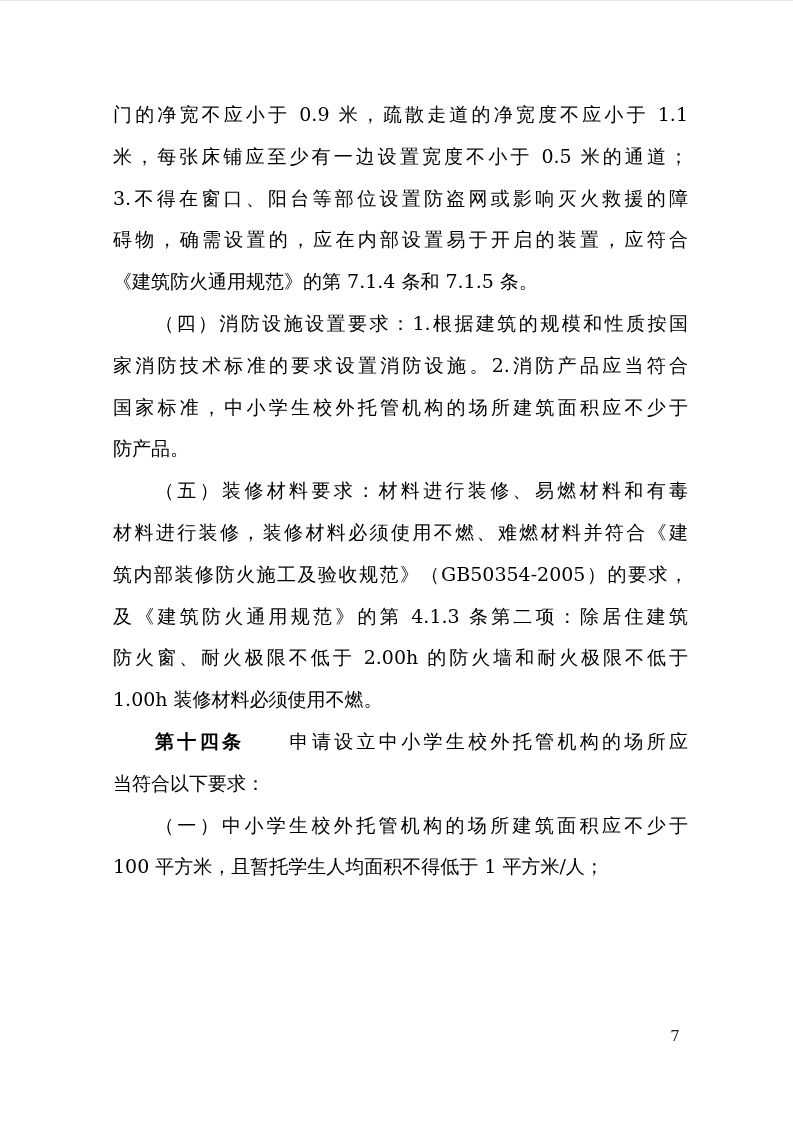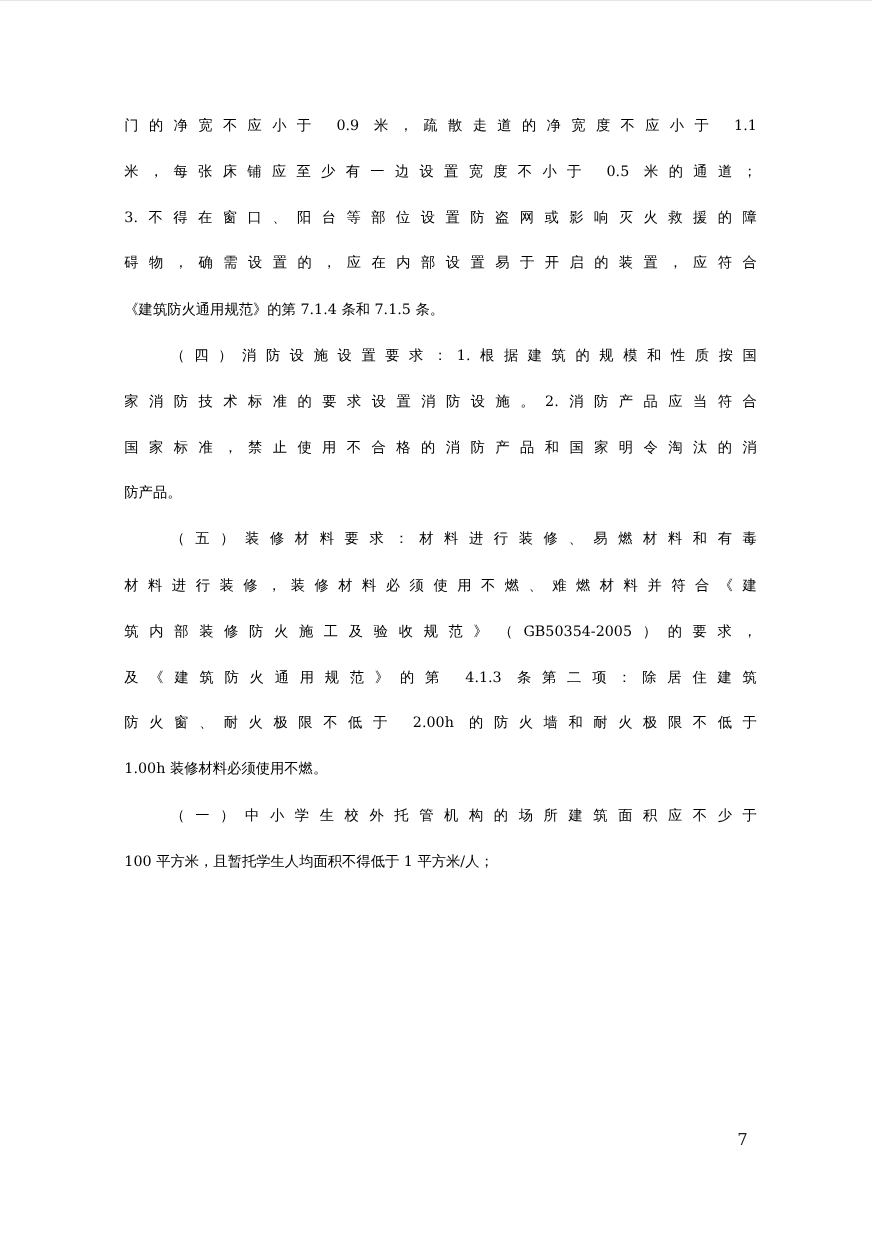--- a/index.html
+++ b/index.html
@@ -16,21 +16,21 @@
     box-sizing: border-box;
     color: #000000;
     font-family: "DejaVu Serif", "Liberation Serif", serif;
     overflow: hidden;
   }
   .content {
     position: absolute;
     left: 113px;
     top: 93px;
     width: 575px;
-    font-size: 13px;
+    font-size: 19px;
   }
   .para { margin: 0; padding: 0; }
   .line {
     height: 41.8px;
     line-height: 41.8px;
     white-space: nowrap;
     text-align: justify;
     overflow: hidden;
   }
   
@@ -67,33 +67,39 @@
       <div class="line j">门的净宽不应小于 0.9 米，疏散走道的净宽度不应小于 1.1</div>
       <div class="line j">米，每张床铺应至少有一边设置宽度不小于 0.5 米的通道；</div>
       <div class="line j">3.不得在窗口、阳台等部位设置防盗网或影响灭火救援的障</div>
       <div class="line j">碍物，确需设置的，应在内部设置易于开启的装置，应符合</div>
       <div class="line">《建筑防火通用规范》的第 7.1.4 条和 7.1.5 条。</div>
     </div>
 
     <div class="para">
       <div class="line j indent">（四）消防设施设置要求：1.根据建筑的规模和性质按国</div>
       <div class="line j">家消防技术标准的要求设置消防设施。2.消防产品应当符合</div>
-      <div class="line j">国家标准，禁止使用不合格的消防产品和国家明令淘汰的消</div>
+      <div class="line j">国家标准，中小学生校外托管机构的场所建筑面积应不少于</div>
       <div class="line">防产品。</div>
     </div>
 
     <div class="para">
       <div class="line j indent">（五）装修材料要求：材料进行装修、易燃材料和有毒</div>
       <div class="line j">材料进行装修，装修材料必须使用不燃、难燃材料并符合《建</div>
       <div class="line j">筑内部装修防火施工及验收规范》（GB50354-2005）的要求，</div>
       <div class="line j">及《建筑防火通用规范》的第 4.1.3 条第二项：除居住建筑</div>
       <div class="line j">防火窗、耐火极限不低于 2.00h 的防火墙和耐火极限不低于</div>
       <div class="line">1.00h 装修材料必须使用不燃。</div>
     </div>
 
+    <div class="para">
+      <div class="line j indent">
+        <span class="b">第十四条</span><span class="art-gap"></span><span>申请设立中小学生校外托管机构的场所应</span>
+      </div>
+      <div class="line">当符合以下要求：</div>
+    </div>
 
     <div class="para">
       <div class="line j indent">（一）中小学生校外托管机构的场所建筑面积应不少于</div>
       <div class="line">100 平方米，且暂托学生人均面积不得低于 1 平方米/人；</div>
     </div>
 
   </div>
 
   <div class="page-num">7</div>
 </div>

